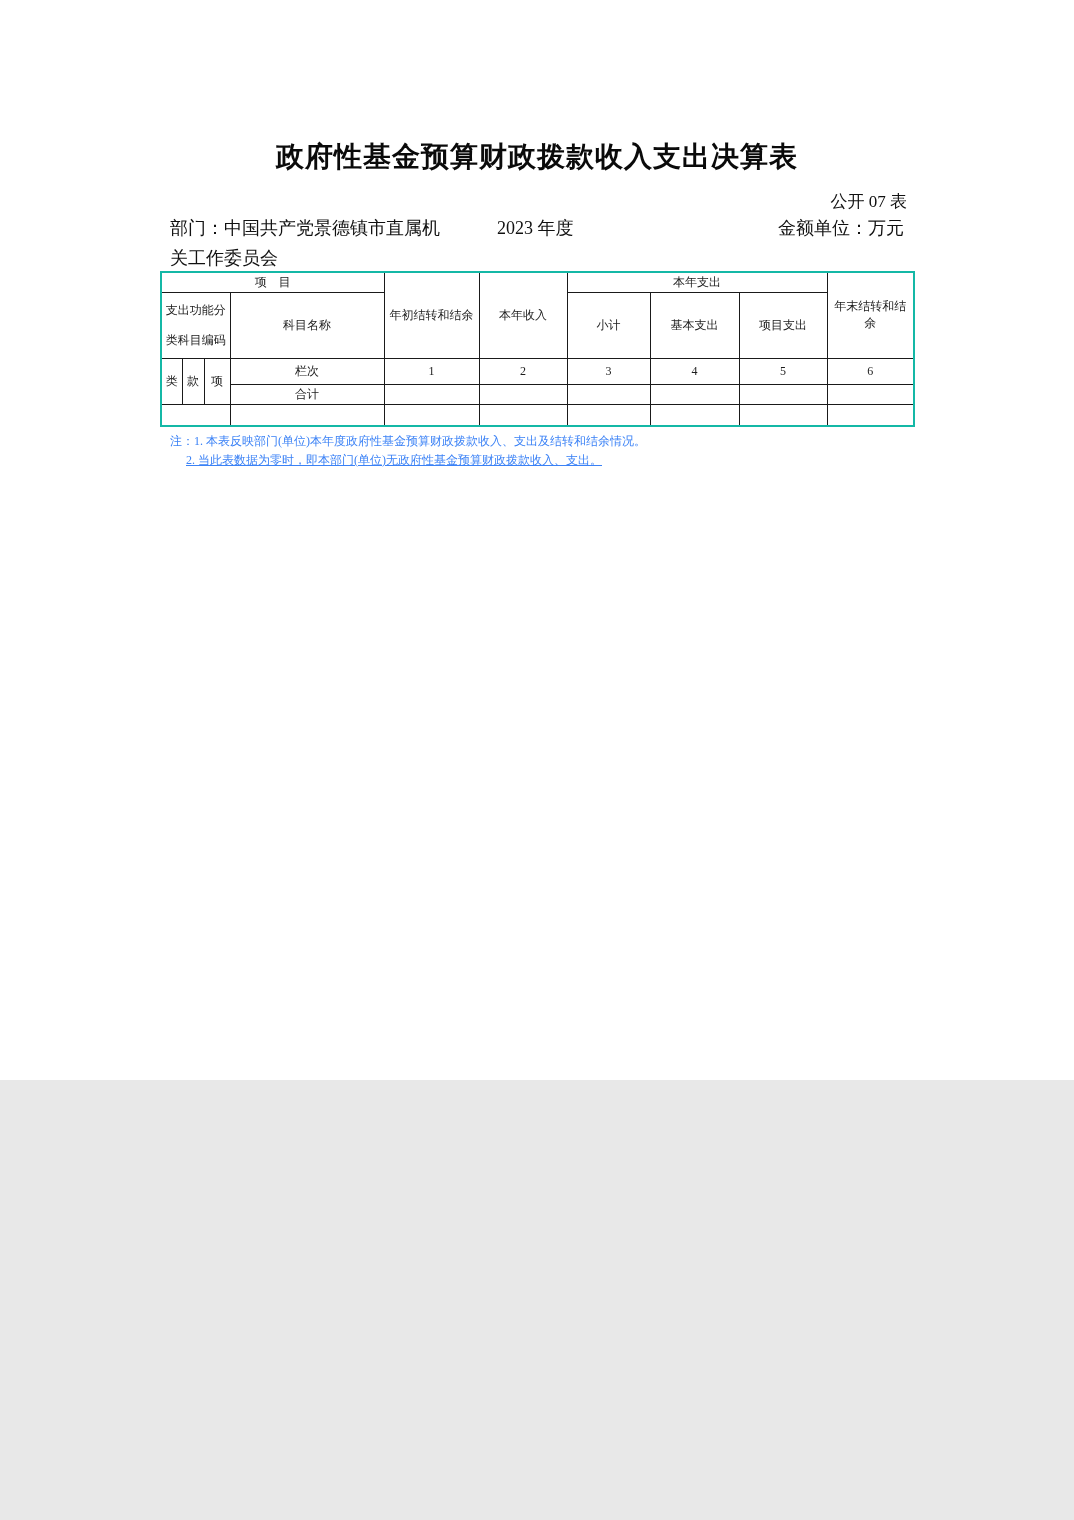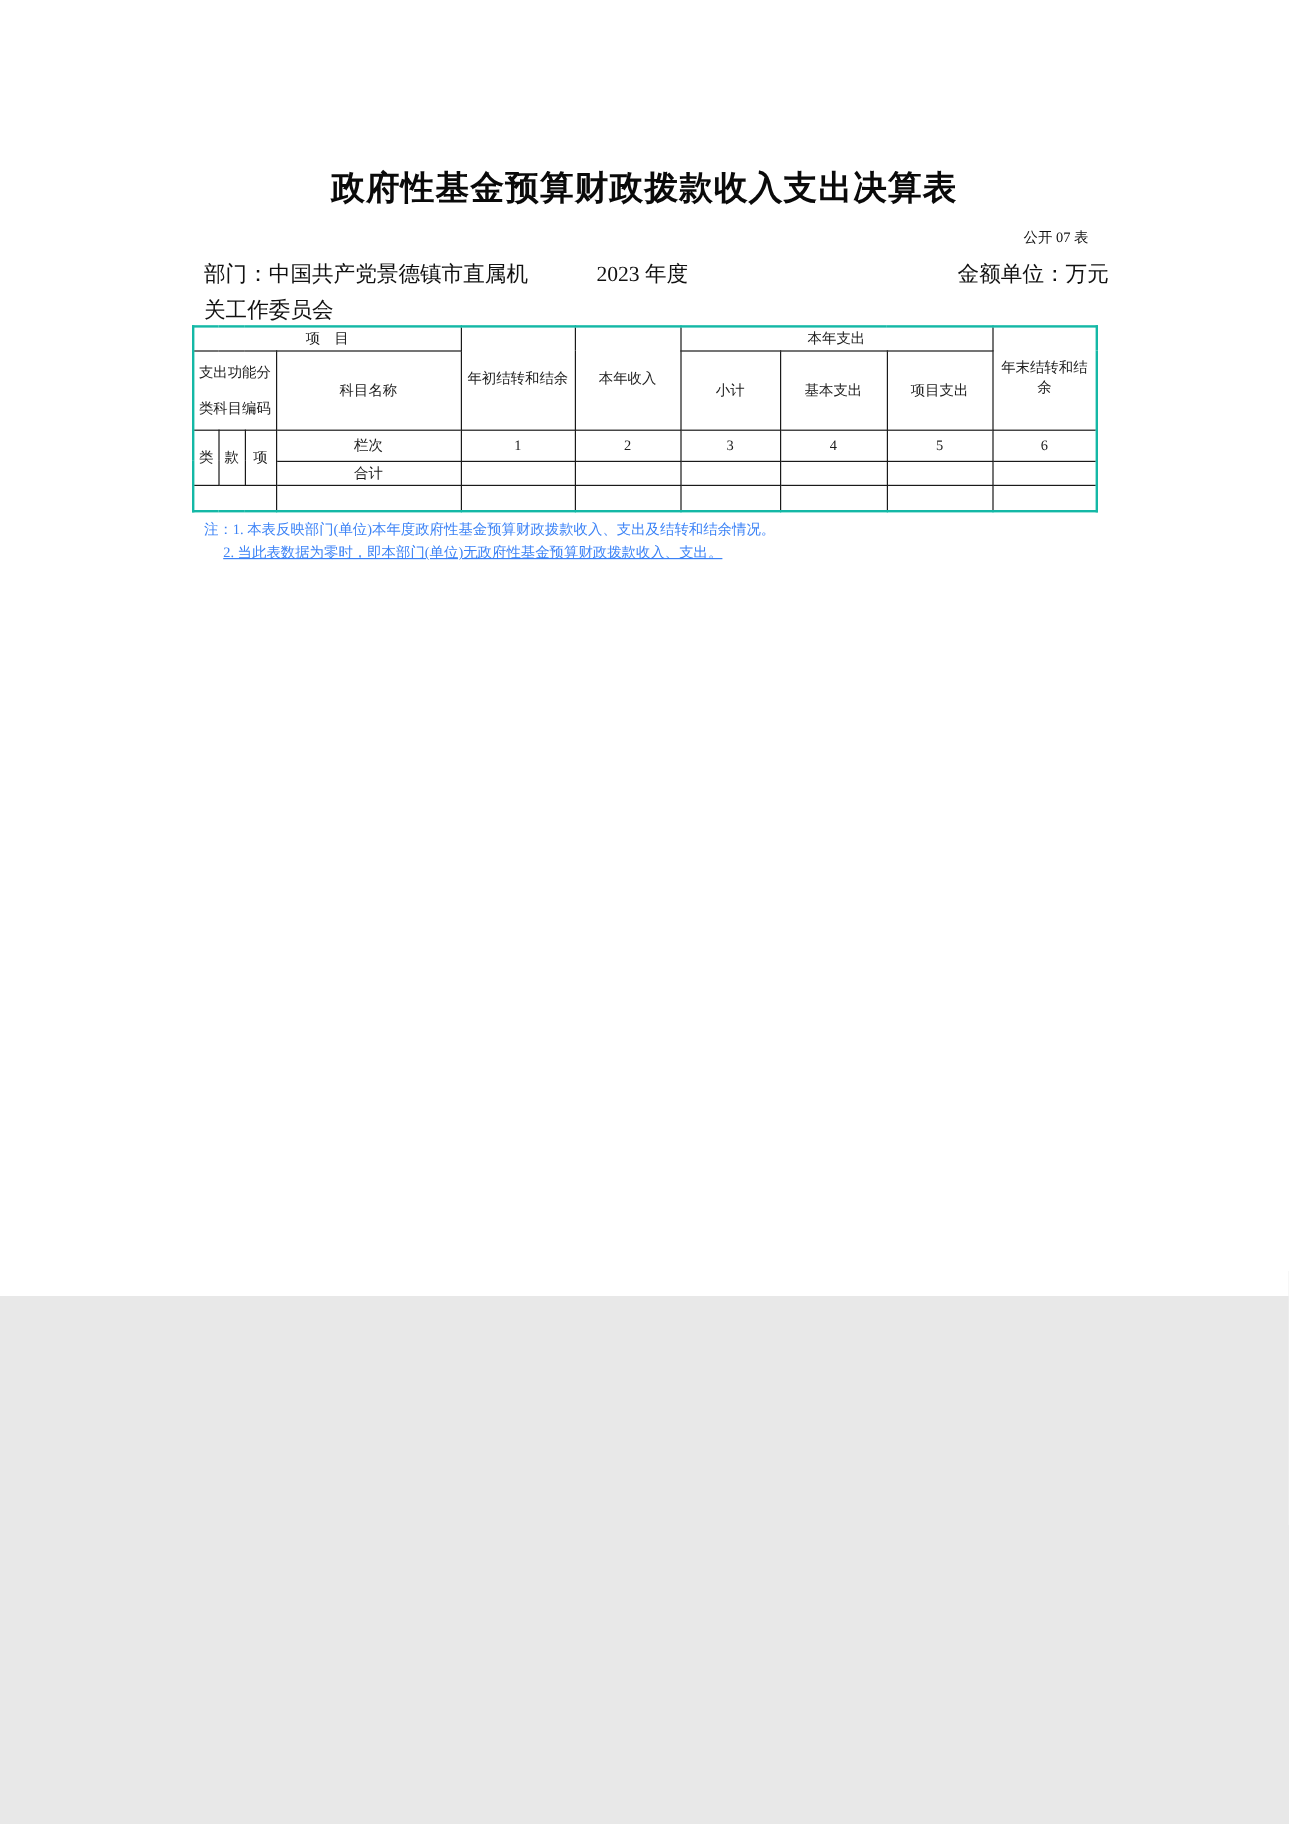--- a/index.html
+++ b/index.html
@@ -30,40 +30,40 @@
     color: #0a0a0a;
   }
   .form-label-row {
     position: absolute;
     top: 190px;
     left: 160px;
     width: 753px;
     text-align: right;
     padding-right: 6px;
     box-sizing: border-box;
-    font-size: 12px;
+    font-size: 17px;
   }
   .dept-line1 {
     position: absolute;
     top: 216px;
     left: 170px;
     font-size: 18px;
     white-space: nowrap;
   }
   .year-label {
     position: absolute;
     top: 216px;
     left: 497px;
     font-size: 18px;
     white-space: nowrap;
   }
   .unit-label {
     position: absolute;
     top: 216px;
-    left: 172px;
+    left: 152px;
     width: 752px;
     text-align: right;
     font-size: 18px;
   }
   .dept-line2 {
     position: absolute;
     top: 246px;
     left: 170px;
     font-size: 18px;
     white-space: nowrap;

